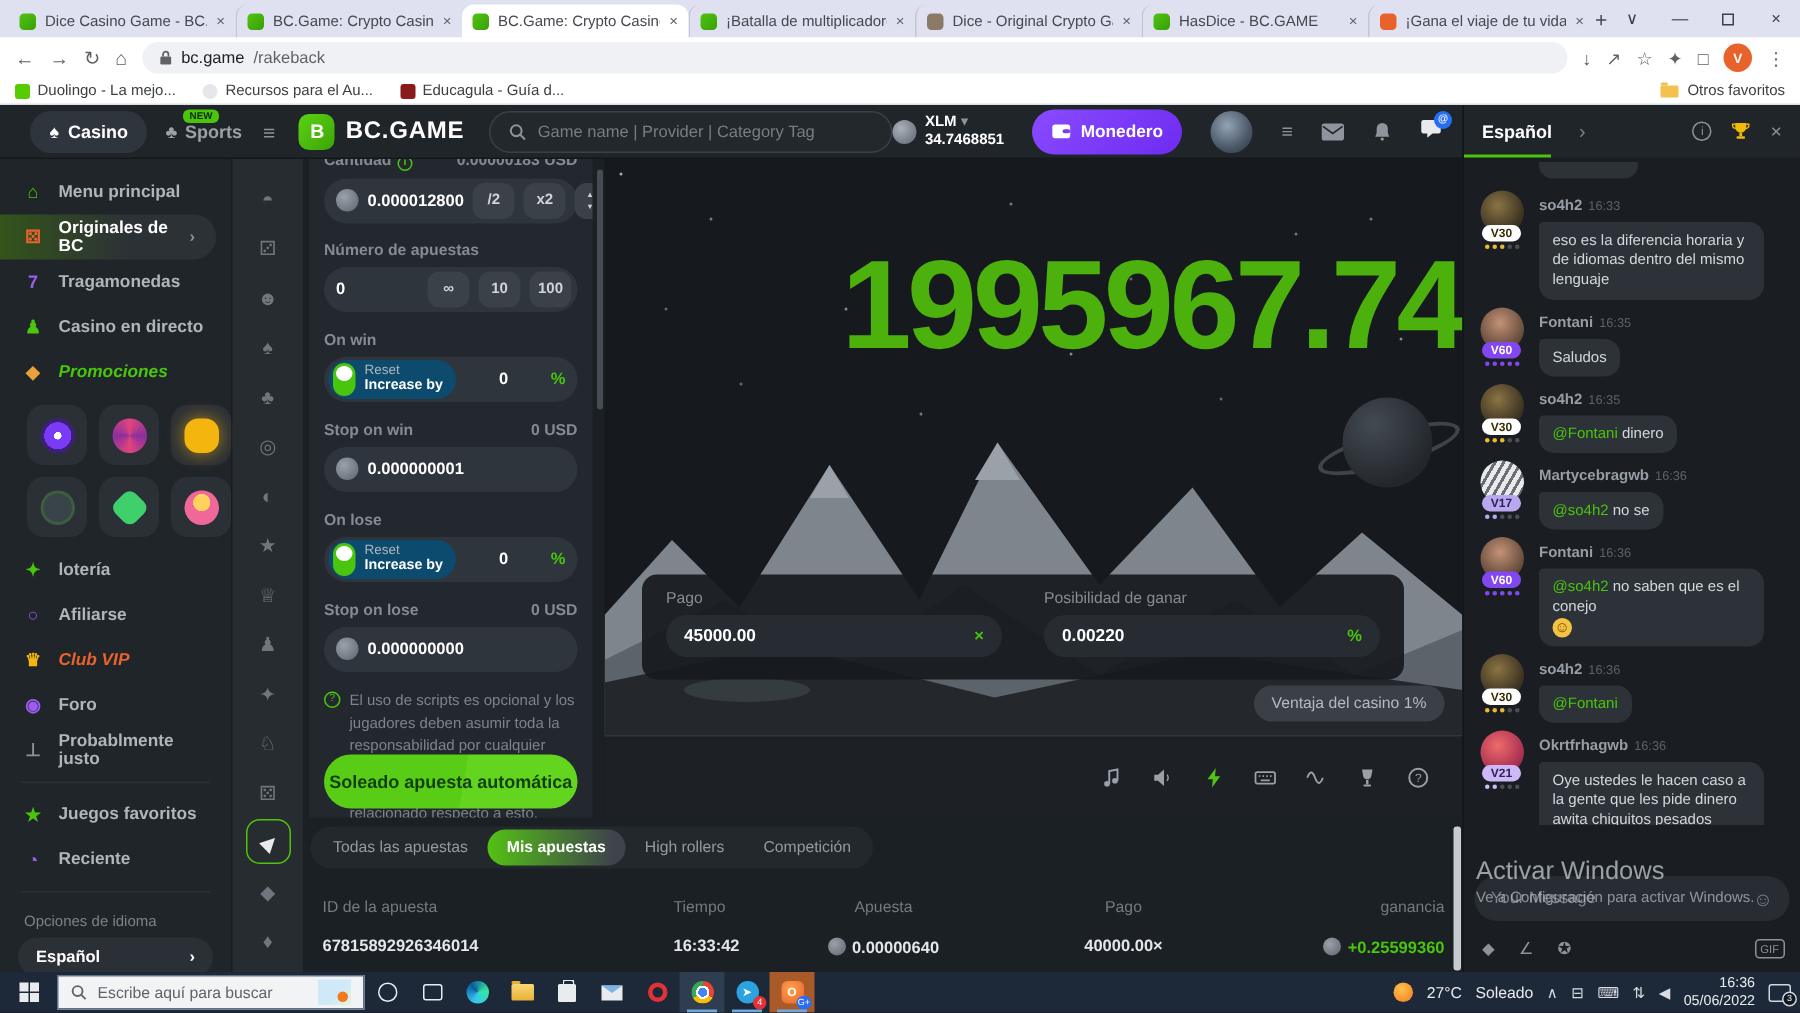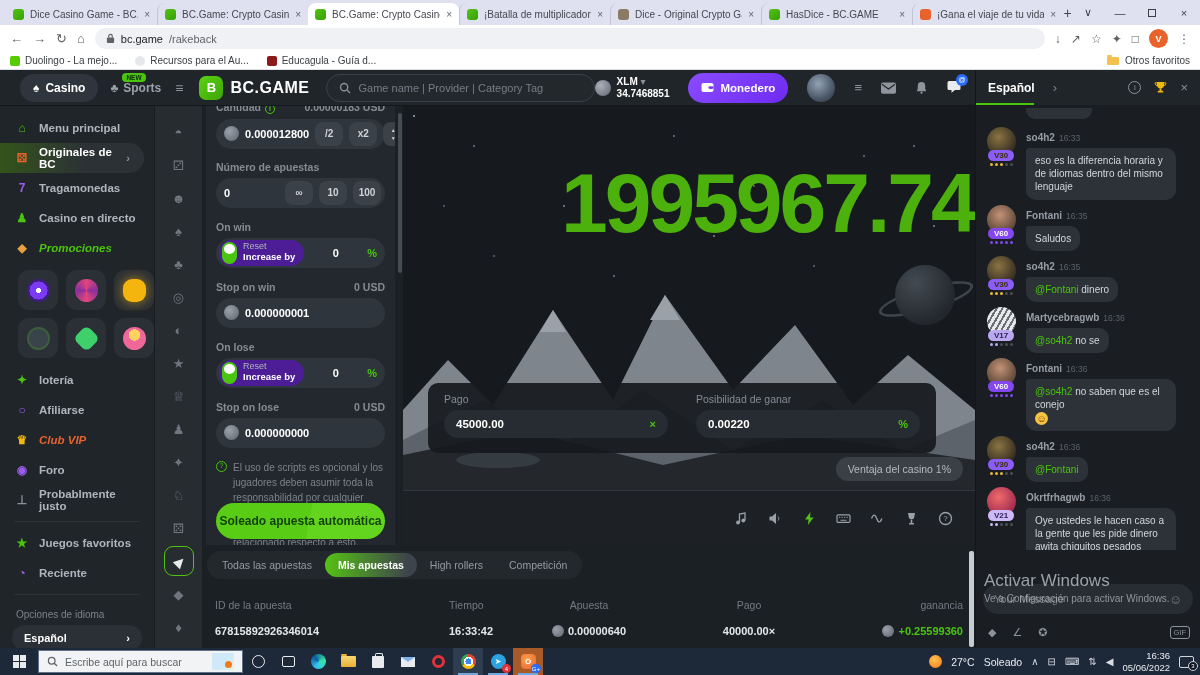--- a/index.html
+++ b/index.html
@@ -94,21 +94,21 @@
 #main{position:absolute;top:35px;left:203px;right:225px;bottom:0;background:#1b2025}
 .bpanel{position:absolute;left:3px;top:0;width:189px;height:440px;background:#23282e;padding:0 10px;overflow:hidden}
 .blab{display:flex;justify-content:space-between;align-items:center;font-size:10.5px;color:#848b93;font-weight:bold}
 .binfo{width:10px;height:10px;border:1px solid #49c50d;border-radius:50%;color:#49c50d;font-size:7px;display:inline-flex;align-items:center;justify-content:center;margin-left:4px}
 .binput{height:30px;background:var(--input);border-radius:15px;display:flex;align-items:center;gap:6px;padding:0 4px 0 8px;margin-top:5px}
 .bcoin{width:15px;height:15px;border-radius:50%;background:radial-gradient(circle at 35% 35%,#9aa1aa,#5d646d);flex:none}
 .bval{font-size:11px;font-weight:bold;color:#fff;flex:1;white-space:nowrap}
 .bbtn{height:24px;min-width:28px;background:#3a4148;border-radius:8px;display:flex;align-items:center;justify-content:center;font-size:10px;font-weight:bold;color:#cfd4d9;padding:0 5px;flex:none}
 .bstepper{width:20px;height:24px;background:#3a4148;border-radius:8px;display:flex;flex-direction:column;align-items:center;justify-content:center;font-size:5px;color:#cfd4d9;gap:2px;flex:none}
 .btoggle{height:30px;background:var(--input);border-radius:15px;margin-top:5px;display:flex;align-items:center;padding:0 8px 0 3px}
-.tglpill{background:#4c1d95;border-radius:13px;display:flex;align-items:center;gap:6px;padding:2px 9px 2px 3px;height:26px}
+.tglpill{background:#0c4a6e;border-radius:13px;display:flex;align-items:center;gap:6px;padding:2px 9px 2px 3px;height:26px}
 .tknob{width:15px;height:22px;border-radius:8px;background:#49c50d;position:relative}
 .tknob:before{content:"";position:absolute;top:2px;left:2px;width:11px;height:10px;border-radius:50%;background:#fff}
 .tlbls{line-height:1.1;font-size:9px;color:#aeb5bc}
 .tlbls b{display:block;color:#fff;font-size:9.5px}
 .tzero{flex:1;text-align:center;font-weight:bold;font-size:11px;color:#fff}
 .tpct{color:#49c50d;font-weight:bold;font-size:11px}
 .mt12{margin-top:12px}.mt13{margin-top:13px}
 .bnote{display:flex;gap:6px;margin-top:12px;font-size:10px;color:#7c838b;line-height:1.5}
 .qmark{width:11px;height:11px;border:1px solid #49c50d;border-radius:50%;color:#49c50d;font-size:7px;display:flex;align-items:center;justify-content:center;flex:none;margin-top:1px}
 .bstart{position:absolute;left:10px;top:398px;width:169px;height:36px;background:linear-gradient(100deg,#59cd15 55%,#64d51f 55%);border-radius:18px;color:#123f08;font-weight:800;font-size:12px;display:flex;align-items:center;justify-content:center}
@@ -156,21 +156,21 @@
 .cmsgs{position:absolute;top:35px;left:0;right:0;bottom:98px;overflow:hidden;padding:3px 8px 0}
 .partial{height:11px;background:var(--bubble);border-radius:0 0 9px 9px;width:66px;margin:0 0 8px 42px}
 .msg{display:flex;gap:8px;margin-bottom:5px}
 .mcol{width:34px;flex:none;display:flex;flex-direction:column;align-items:center}
 .mava{width:29px;height:29px;border-radius:50%}
 .av-so{background:radial-gradient(circle at 40% 35%,#8a7443,#3a3122 70%)}
 .av-fo{background:radial-gradient(circle at 45% 35%,#c49276,#5a4436 75%)}
 .av-ma{background:repeating-linear-gradient(120deg,#e8e9eb 0 3px,#6a6e74 3px 5px)}
 .av-ok{background:radial-gradient(circle at 40% 35%,#f06a6a,#a02a50 75%)}
 .mbadge{margin-top:-6px;font-size:8px;font-weight:bold;padding:1px 6px;border-radius:7px;z-index:2}
-.b-v30{background:#8b5cf6;color:#3a2d05}
+.b-v30{background:#ffffff;color:#3a2d05}
 .b-v60{background:#8347f0;color:#fff}
 .b-v17{background:#b9a8ef;color:#2d2357}
 .b-v21{background:#cdb9f7;color:#2d2357}
 .mdots{display:flex;gap:2px;margin-top:2px}
 .dot{width:3px;height:3px;border-radius:50%;background:#4a4f55}
 .dg{background:#e8b931}.dp{background:#8347f0}.dl{background:#b9a8ef}.dl2{background:#cdb9f7}
 .mbody{flex:1;min-width:0}
 .mname{font-size:10px;font-weight:bold;color:#969da5}
 .mtime{font-size:8.5px;color:#5b6269;font-weight:normal;margin-left:4px}
 .bubble{display:inline-block;background:var(--bubble);border-radius:3px 10px 10px 10px;padding:6px 9px;font-size:10px;color:#d2d7db;line-height:1.32;margin-top:3px;max-width:150px}

